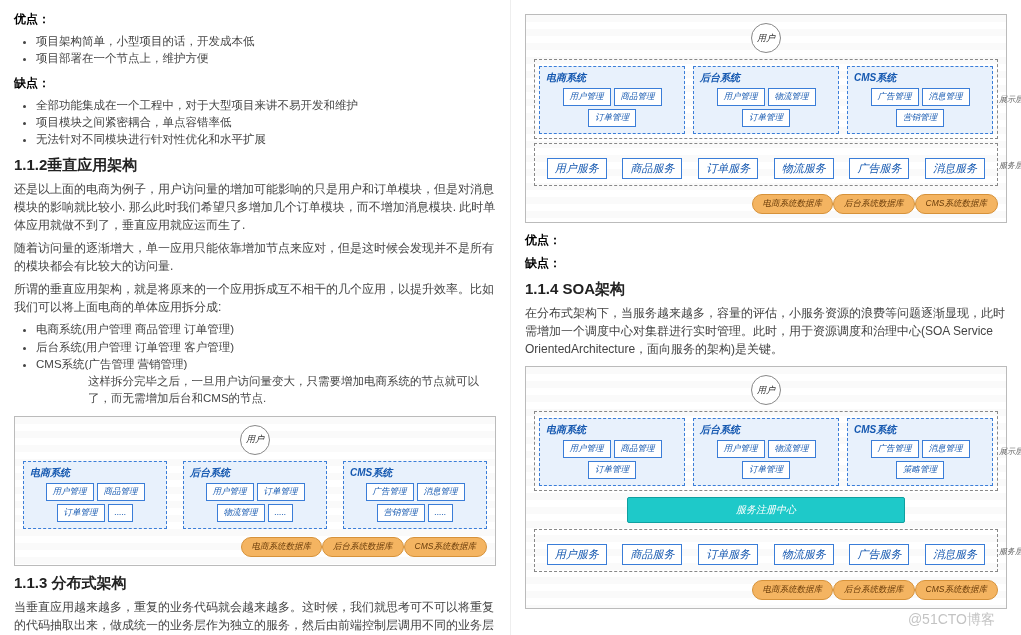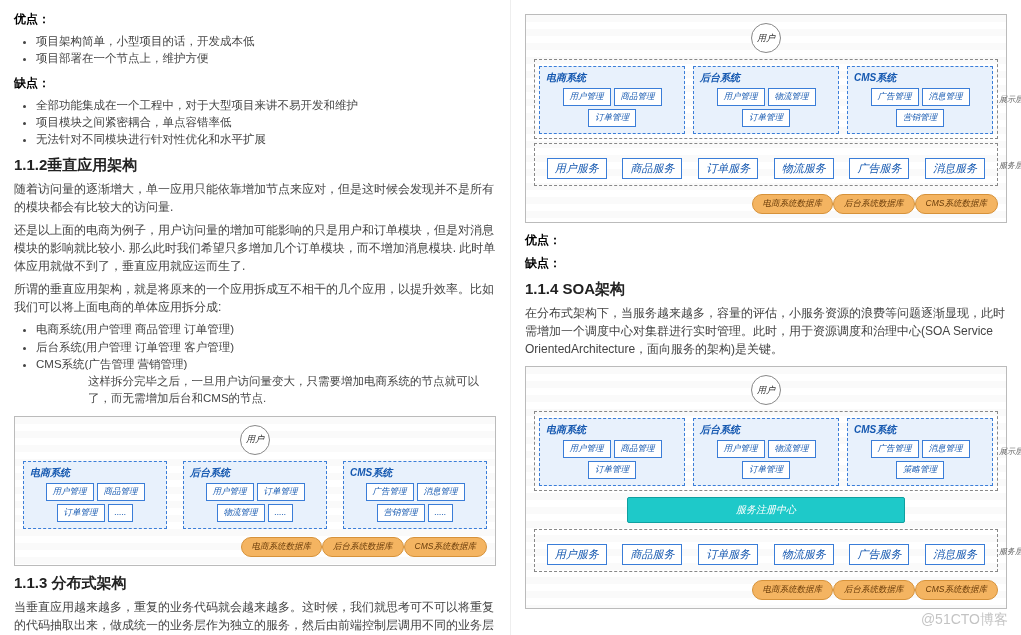--- a/index.html
+++ b/index.html
@@ -21,40 +21,40 @@
   .mods { display: flex; flex-wrap: wrap; gap: 3px; justify-content: center; }
   .mod { border: 1px solid #3a7dd8; background: #fff; font-size: 8.5px; padding: 2px 6px; color:#1558b0; }
   .db-row { display: flex; justify-content: flex-end; margin-top: 8px; }
   .db { background: #f4b461; border: 1px solid #d6923a; border-radius: 10px; font-size: 8.5px; padding: 3px 10px; color:#6b3d0a; }
   .svc-row { display:flex; justify-content:space-around; margin-top:8px; border:1px dashed #aaa; padding:5px 4px; }
   .svc { border:1px solid #3a7dd8; background:#fff; font-size:11px; padding:2px 7px; color:#1558b0; }
   .sys-group { display:flex; gap:8px; border:1px dashed #888; padding:6px 4px 4px; position:relative; }
   .layer-label { position:absolute; right:-2px; top:50%; font-size:8px; color:#666; writing-mode:horizontal-tb; transform:translateY(-50%) translateX(100%); }
   .reg-center { background:#1ec9c9; color:#fff; border:1px solid #0fa0a0; font-size:10px; padding:5px 0; text-align:center; margin:6px auto; width:60%; border-radius:2px; }
   .svc-wrap { border:1px dashed #888; padding:4px; margin-top:4px; position:relative; }
-  .watermark { position: fixed; right: 13px; bottom: 6px; font-size: 14px; color:#888; opacity:0.5; font-family: Arial; }
+  .watermark { position: fixed; right: 26px; bottom: 6px; font-size: 14px; color:#888; opacity:0.5; font-family: Arial; }
 </style>
 </head>
 <body>
 
 <div class="col col-left">
   <p class="bold">优点：</p>
   <ul>
     <li>项目架构简单，小型项目的话，开发成本低</li>
     <li>项目部署在一个节点上，维护方便</li>
   </ul>
   <p class="bold">缺点：</p>
   <ul>
     <li>全部功能集成在一个工程中，对于大型项目来讲不易开发和维护</li>
     <li>项目模块之间紧密耦合，单点容错率低</li>
     <li>无法针对不同模块进行针对性优化和水平扩展</li>
   </ul>
   <h3>1.1.2垂直应用架构</h3>
+  <p>还是以上面的电商为例子，用户访问量的增加可能影响的只是用户和订单模块，但是对消息模块的影响就比较小. 那么此时我们希望只多增加几个订单模块，而不增加消息模块. 此时单体应用就做不到了，垂直应用就应运而生了.</p>
   <p>随着访问量的逐渐增大，单一应用只能依靠增加节点来应对，但是这时候会发现并不是所有的模块都会有比较大的访问量.</p>
-  <p>还是以上面的电商为例子，用户访问量的增加可能影响的只是用户和订单模块，但是对消息模块的影响就比较小. 那么此时我们希望只多增加几个订单模块，而不增加消息模块. 此时单体应用就做不到了，垂直应用就应运而生了.</p>
   <p>所谓的垂直应用架构，就是将原来的一个应用拆成互不相干的几个应用，以提升效率。比如我们可以将上面电商的单体应用拆分成:</p>
   <ul>
     <li>电商系统(用户管理 商品管理 订单管理)</li>
     <li>后台系统(用户管理 订单管理 客户管理)</li>
     <li>CMS系统(广告管理 营销管理)</li>
     <li class="extra" style="list-style:none">这样拆分完毕之后，一旦用户访问量变大，只需要增加电商系统的节点就可以了，而无需增加后台和CMS的节点.</li>
   </ul>
 
   <div class="diagram">
     <div class="d-user">

